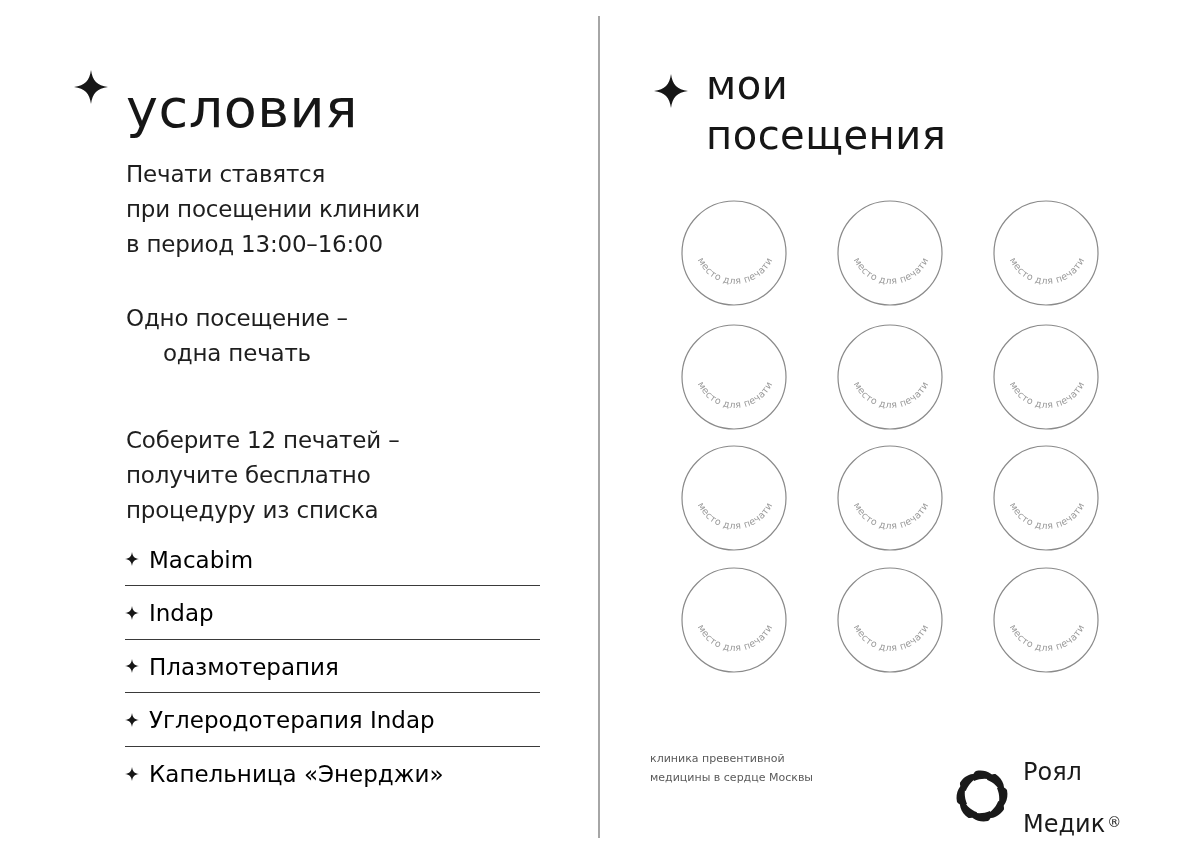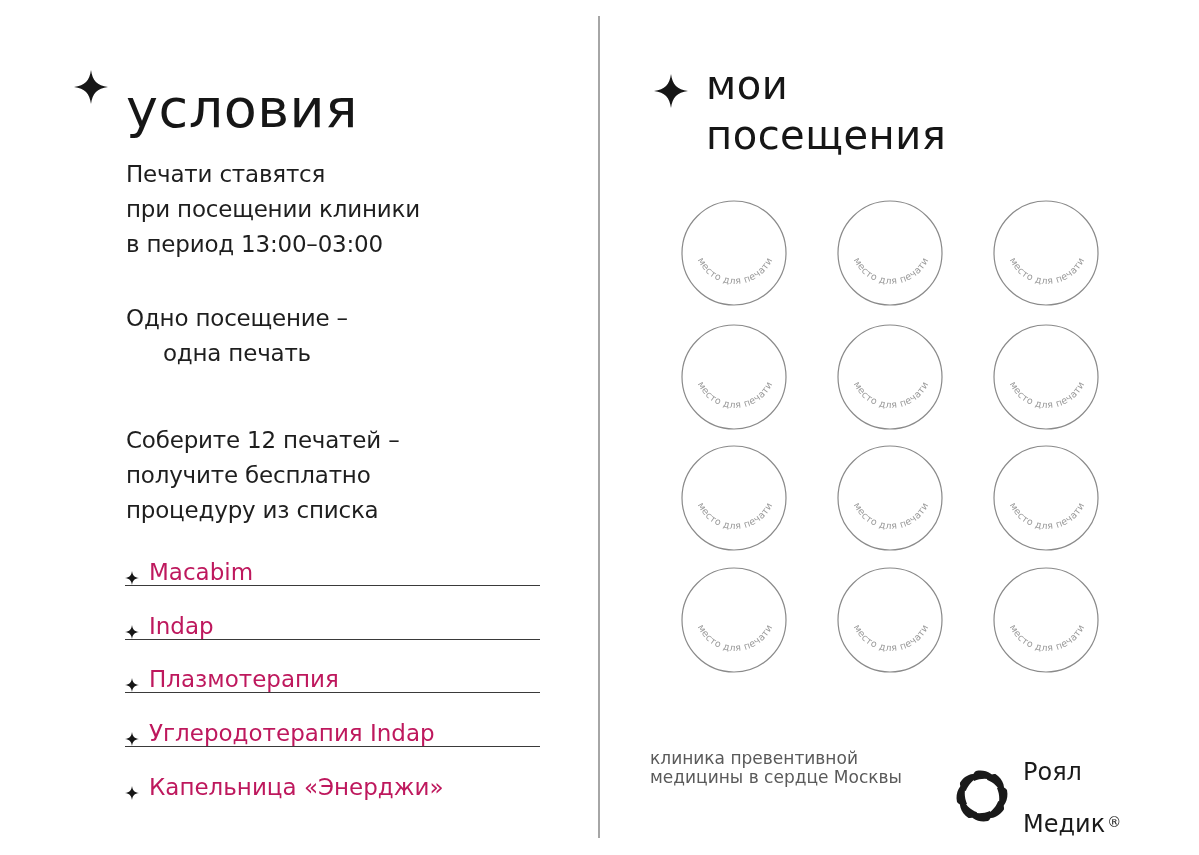--- a/index.html
+++ b/index.html
@@ -15,30 +15,30 @@
     }
     #title-left { left: 126px; top: 56px; font-size: 54px; line-height: 60px; margin-top: 23px; }
     #title-right { left: 706px; top: 60px; font-size: 40px; line-height: 50px; }
     .para {
       position: absolute; left: 126px; font-family: "DejaVu Sans", sans-serif; font-size: 23px;
       line-height: 35px; color: #1e1e1e; white-space: pre-line; letter-spacing: -0.2px;
     }
     .divider-v { position: absolute; left: 598px; top: 16px; width: 2px; height: 822px; background: #a6a6a6; }
     .list { position: absolute; left: 125px; top: 534px; width: 415px; }
     .list-item {
-      height: 52px; display: flex; align-items: flex-end; border-bottom: 1.5px solid #3a3a3a;
-      box-sizing: border-box; font-family: "DejaVu Sans", sans-serif; font-size: 23px; color: #be185d;
+      height: 52px; display: flex; align-items: center; border-bottom: 1.5px solid #3a3a3a;
+      box-sizing: border-box; font-family: "DejaVu Sans", sans-serif; font-size: 23px; color: #000000;
       margin-bottom: 1.5px;
     }
     .list-item:last-child { border-bottom: none; }
     .list-item .sparkle { margin-right: 10px; margin-top: -1px; }
     .stamp { position: absolute; width: 106px; height: 106px; }
     .stamp svg { display: block; }
     .tagline {
-      position: absolute; left: 650px; top: 749px; font-family: "DejaVu Sans", sans-serif; font-size: 17px;
+      position: absolute; left: 650px; top: 749px; font-family: "DejaVu Sans", sans-serif; font-size: 11px;
       line-height: 19px; color: #5a5a5a; white-space: pre-line;
     }
     .logo { position: absolute; left: 955px; top: 733px; display: flex; align-items: center; }
     .logo-text {
       margin-left: 14px; font-family: "DejaVu Sans", sans-serif; font-size: 24px; line-height: 26px;
       color: #1a1a1a; white-space: pre-line;
     }
     .logo-text sup { font-size: 14px; vertical-align: top; position: relative; top: -2px; margin-left: 2px; }
   </style>
 </head>
@@ -46,21 +46,21 @@
 
 <div class="abs sparkle" style="left:74px; top:70px;">
   <svg width="34" height="34" viewBox="0 0 34 34">
       <path d="M17 0 C18.5 11 23 15.5 34 17 C23 18.5 18.5 23 17 34 C15.5 23 11 18.5 0 17 C11 15.5 15.5 11 17 0 Z" fill="#161616"></path>
     </svg>
 </div>
 <div id="title-left" class="abs title">условия</div>
 
 <div class="para" style="top:157px;">Печати ставятся
 при посещении клиники
-в период 13:00–03:00</div>
+в период 13:00–16:00</div>
 <div class="para" style="top:301px;text-align:center;">Одно посещение –
 одна печать</div>
 <div class="para" style="top:379px;margin-top:44px;">Соберите 12 печатей –
 получите бесплатно
 процедуру  из списка</div>
 
 <div class="list">
   <div class="list-item">
     <span class="sparkle">
         <svg width="14" height="14" viewBox="0 0 34 34">

